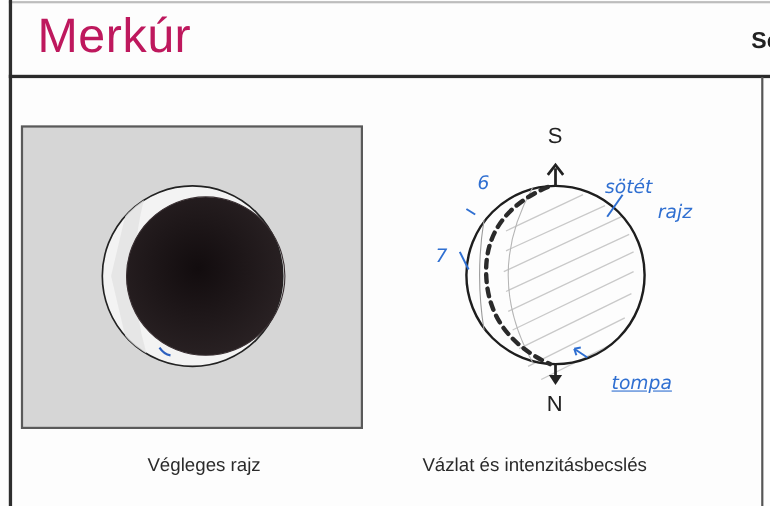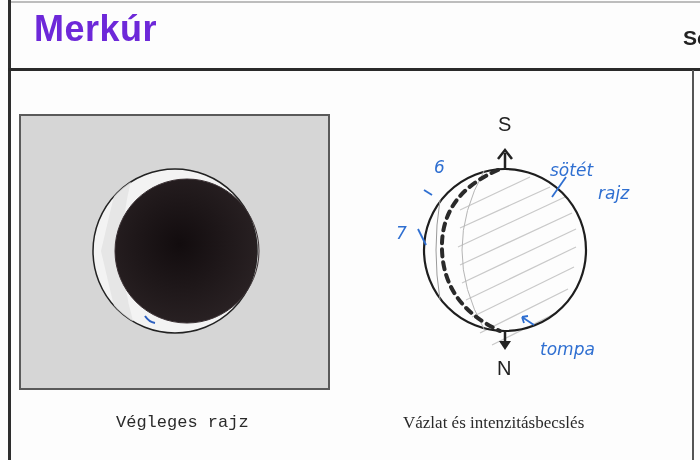--- a/index.html
+++ b/index.html
@@ -8,37 +8,37 @@
       background: #fdfdfd;
       font-family: "Liberation Sans", sans-serif;
       position: relative;
     }
     .frame-left { position: absolute; left: 8px; top: 0; width: 3px; height: 460px; background: #2e2e2e; }
     .frame-top { position: absolute; left: 8px; top: 1px; width: 692px; height: 2px; background: #bdbdbd; }
     .header-rule { position: absolute; left: 8px; top: 68px; width: 692px; height: 3px; background: #2a2a2a; }
     .right-divider { position: absolute; left: 692px; top: 70px; width: 2px; height: 390px; background: #555; }
     .title {
       position: absolute; left: 34px; top: 8px;
-      font-size: 36px; font-weight: bold; color: #6d28d9; letter-spacing: 0.5px;
+      font-size: 44px; font-weight: normal; color: #be185d; letter-spacing: 0.5px;
     }
     .cut-title {
       position: absolute; left: 683px; top: 26px;
       font-size: 21px; font-weight: bold; color: #222; white-space: nowrap;
     }
     .panel-left {
       position: absolute; left: 19px; top: 114px; width: 307px; height: 272px;
       background: #d6d6d6; border: 2px solid #5a5a5a;
     }
     .panel-left svg, .sketch svg { position: absolute; left: 0; top: 0; }
     .sketch { position: absolute; left: 380px; top: 95px; width: 290px; height: 300px; }
     .caption {
       position: absolute; top: 413px; font-size: 17px; color: #2a2a2a; white-space: nowrap;
     }
-    .cap-left { left: 116px; font-family: Liberation Mono, monospace; }
-    .cap-right { left: 403px; font-family: Liberation Serif, serif; }
+    .cap-left { left: 134px; }
+    .cap-right { left: 384px; }
     .axis-label {
       position: absolute; font-size: 20px; color: #222;
     }
     .hand {
       position: absolute; font-family: "DejaVu Sans", sans-serif; font-style: italic;
       color: #2f6fd1; font-size: 17px; white-space: nowrap;
     }
   </style>
 </head>
 <body>
@@ -105,17 +105,17 @@
       <line x1="172" y1="102" x2="186" y2="82"></line>
       <path d="M 154 230 L 142 222 M 142 222 L 148 221 M 142 222 L 144 228"></path>
     </g>
   </svg>
   <div class="axis-label" style="left:118px; top:18px;">S</div>
   <div class="axis-label" style="left:117px; top:262px;">N</div>
   <div class="hand" style="left:54px; top:62px;">6</div>
   <div class="hand" style="left:16px; top:128px;">7</div>
   <div class="hand" style="left:170px; top:65px;">sötét</div>
   <div class="hand" style="left:218px; top:88px;">rajz</div>
-  <div class="hand" style="left:160px; top:244px;">tompa</div>
+  <div class="hand" style="left:176px; top:244px;text-decoration:underline;">tompa</div>
 </div>
 
 <div class="caption cap-left">Végleges rajz</div>
 <div class="caption cap-right">Vázlat és intenzitásbecslés</div>
 
 </body></html>

